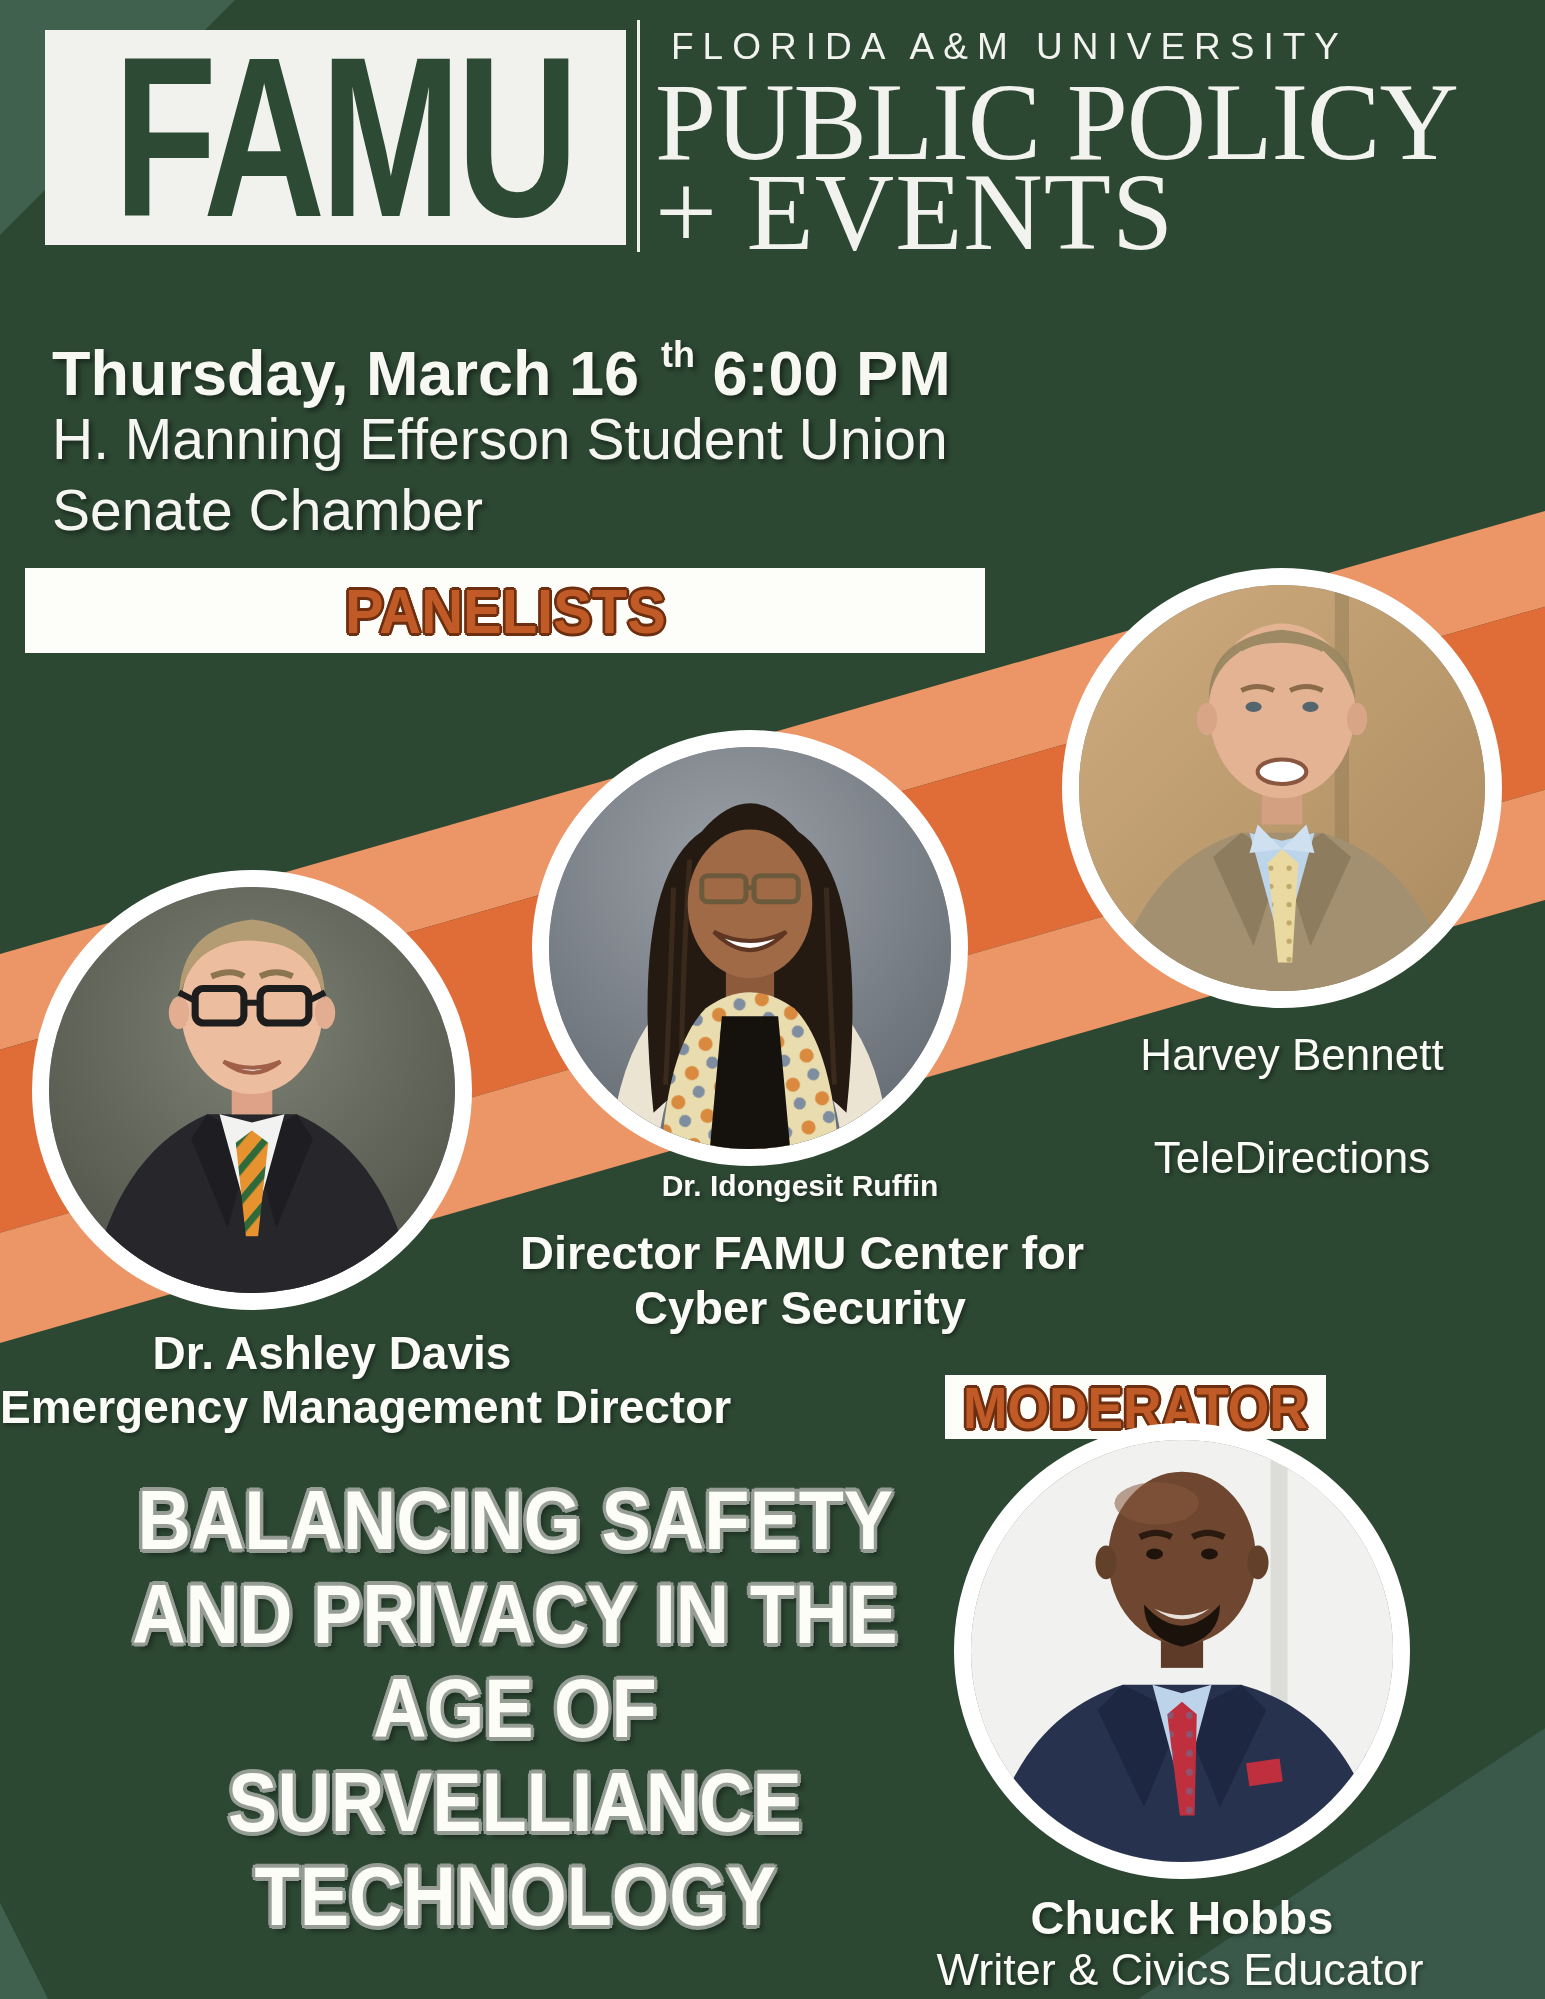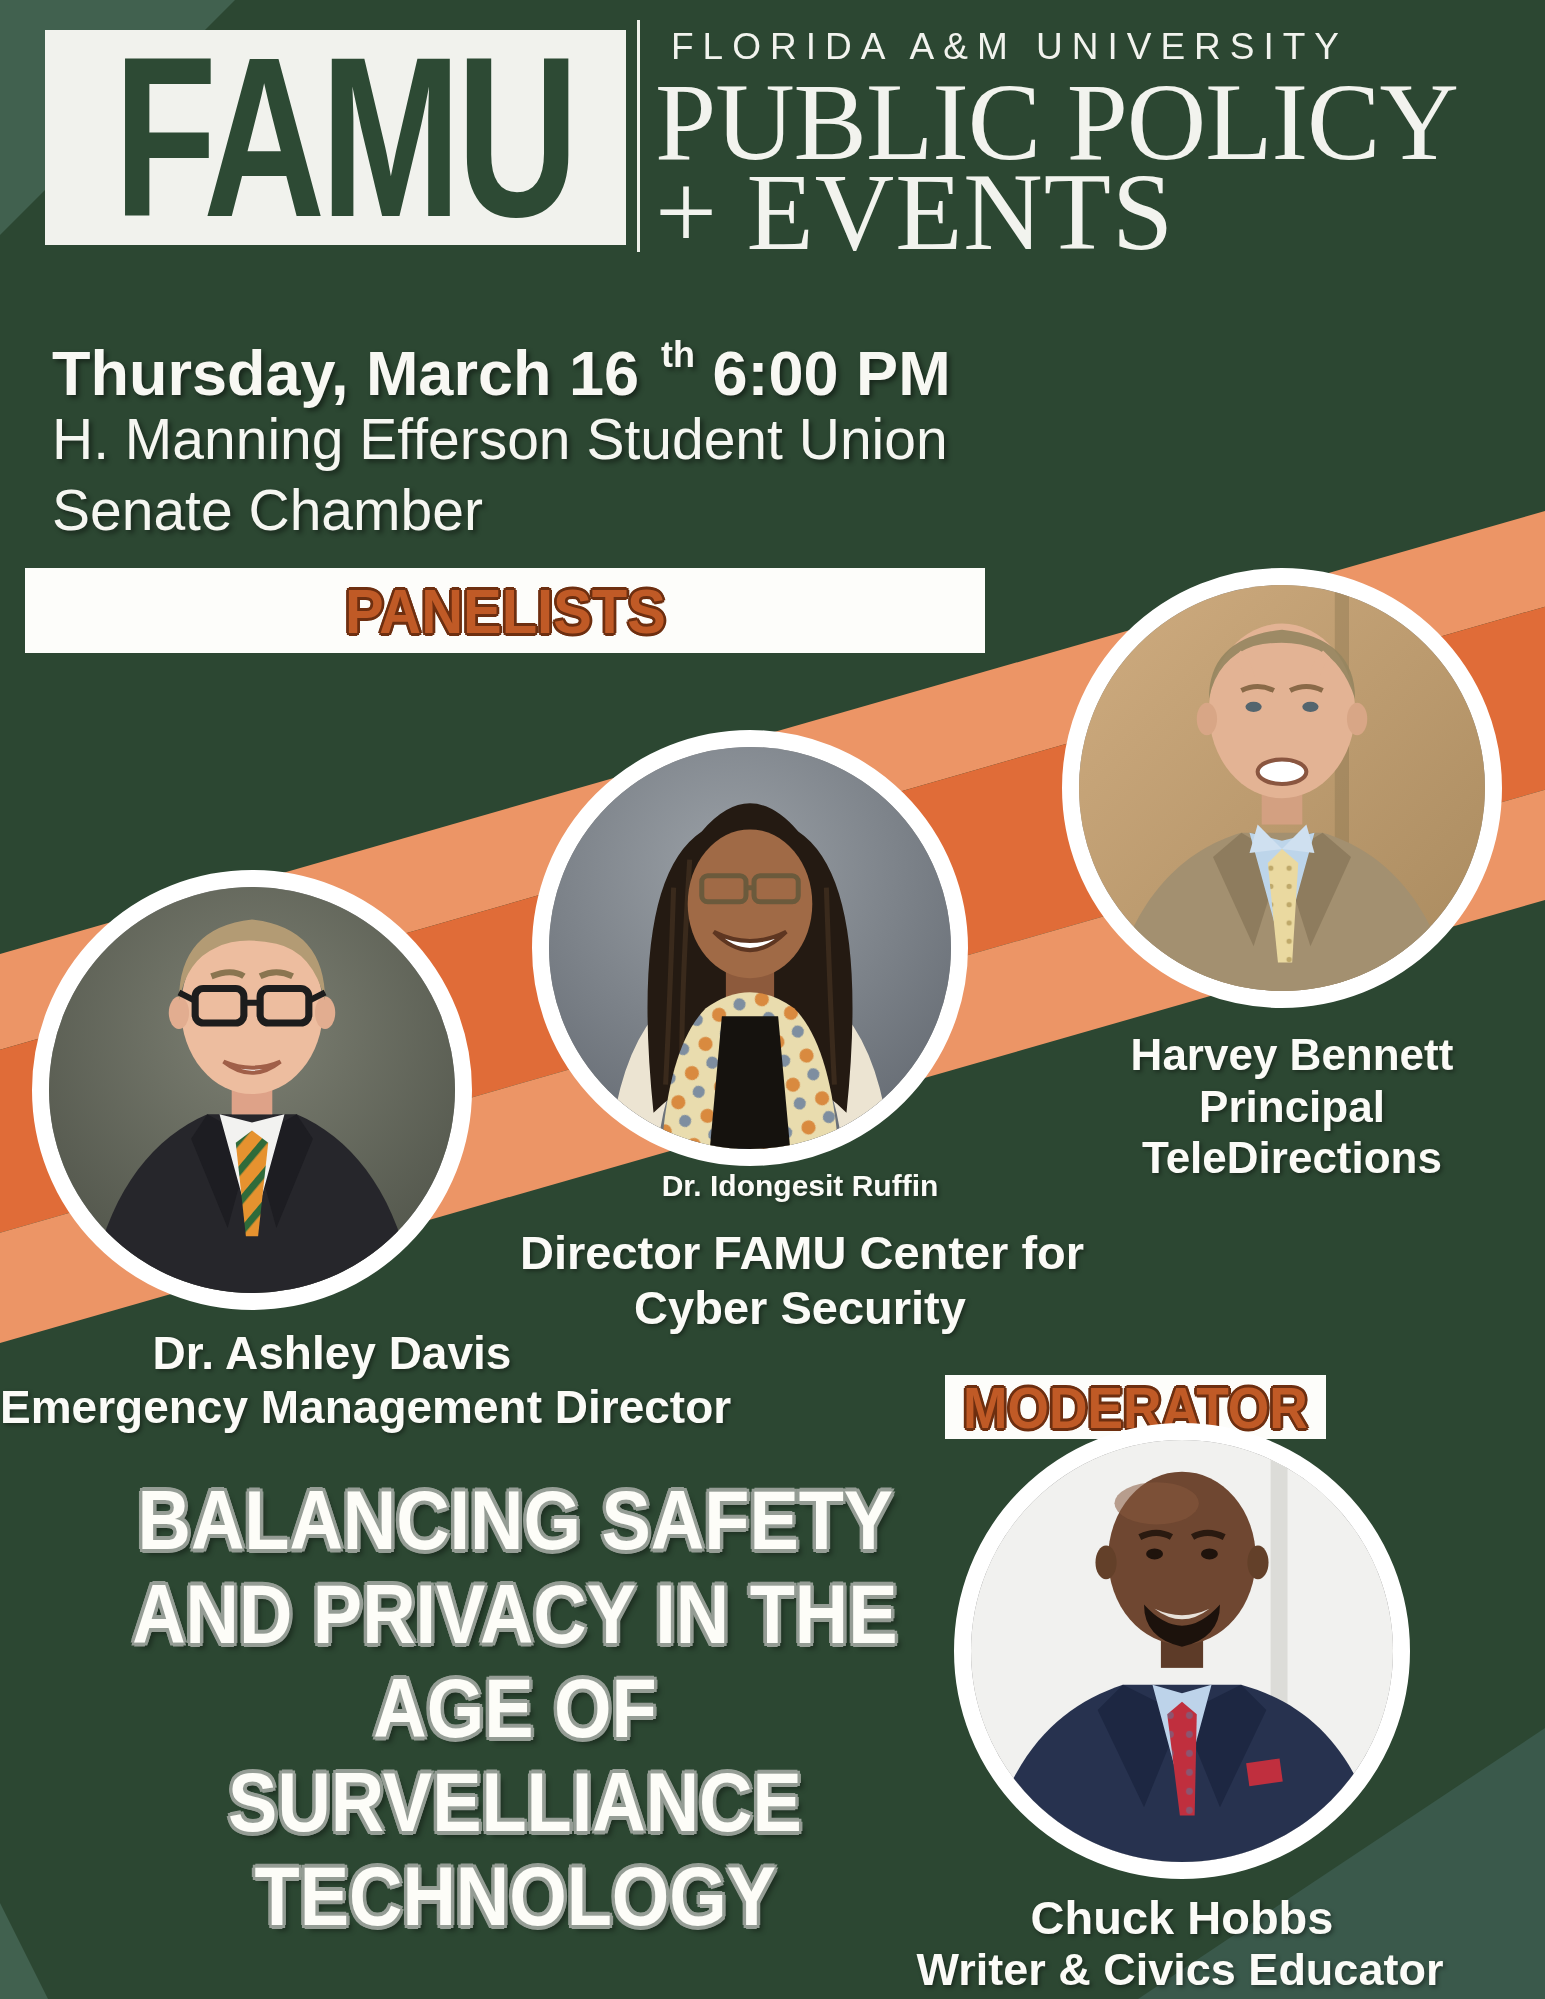--- a/index.html
+++ b/index.html
@@ -56,21 +56,21 @@
 
   
   .portrait{border:17px solid #ffffff;border-radius:50%;overflow:hidden;background:#888;}
   .portrait svg{display:block;width:100%;height:100%;}
   .p-davis{left:32px;top:870px;width:406px;height:406px;}
   .p-ruffin{left:532px;top:730px;width:402px;height:402px;}
   .p-bennett{left:1062px;top:568px;width:406px;height:406px;}
   .p-hobbs{left:954px;top:1423px;width:422px;height:422px;}
 
   
-  .cap{color:#fbfbf7;text-align:center;white-space:nowrap;text-shadow:2px 2px 4px rgba(0,0,0,0.4);font-weight:bold;}
+  .cap{color:#fbfbf7;text-align:center;white-space:nowrap;text-shadow:2px 2px 4px rgba(0,0,0,0.4);}
   .cap-bold{font-weight:bold;}
   .davis-name{left:0;top:1326px;width:664px;font-size:46px;}
   .davis-role{left:0;top:1380px;width:664px;font-size:46px;}
   .ruffin-name{left:520px;top:1169px;width:560px;font-size:30px;}
   .ruffin-role1{left:520px;top:1225px;width:560px;font-size:47px;}
   .ruffin-role2{left:520px;top:1280px;width:560px;font-size:47px;}
   .bennett-name{left:1082px;top:1030px;width:420px;font-size:44px;}
   .bennett-role1{left:1082px;top:1082px;width:420px;font-size:44px;}
   .bennett-role2{left:1082px;top:1133px;width:420px;font-size:44px;}
   .hobbs-name{left:954px;top:1890px;width:456px;font-size:47px;}
@@ -212,21 +212,20 @@
   </div>
 
   <div class="abs cap cap-bold davis-name">Dr. Ashley Davis</div>
   <div class="abs cap cap-bold davis-role">Emergency Management Director</div>
 
   <div class="abs cap cap-bold ruffin-name">Dr. Idongesit Ruffin</div>
   <div class="abs cap cap-bold ruffin-role1">Director FAMU Center for</div>
   <div class="abs cap cap-bold ruffin-role2">Cyber Security</div>
 
   <div class="abs cap bennett-name">Harvey Bennett</div>
-  <div class="abs cap bennett-role1">Principal</div>
   <div class="abs cap bennett-role2">TeleDirections</div>
 
   <div class="abs banner banner-moderator">
     <span class="banner-label">MODERATOR</span>
   </div>
 
   <div class="abs portrait p-hobbs">
     <svg viewBox="0 0 200 200" preserveAspectRatio="xMidYMid slice">
       <defs>
         <pattern id="htie" width="9" height="9" patternUnits="userSpaceOnUse">

